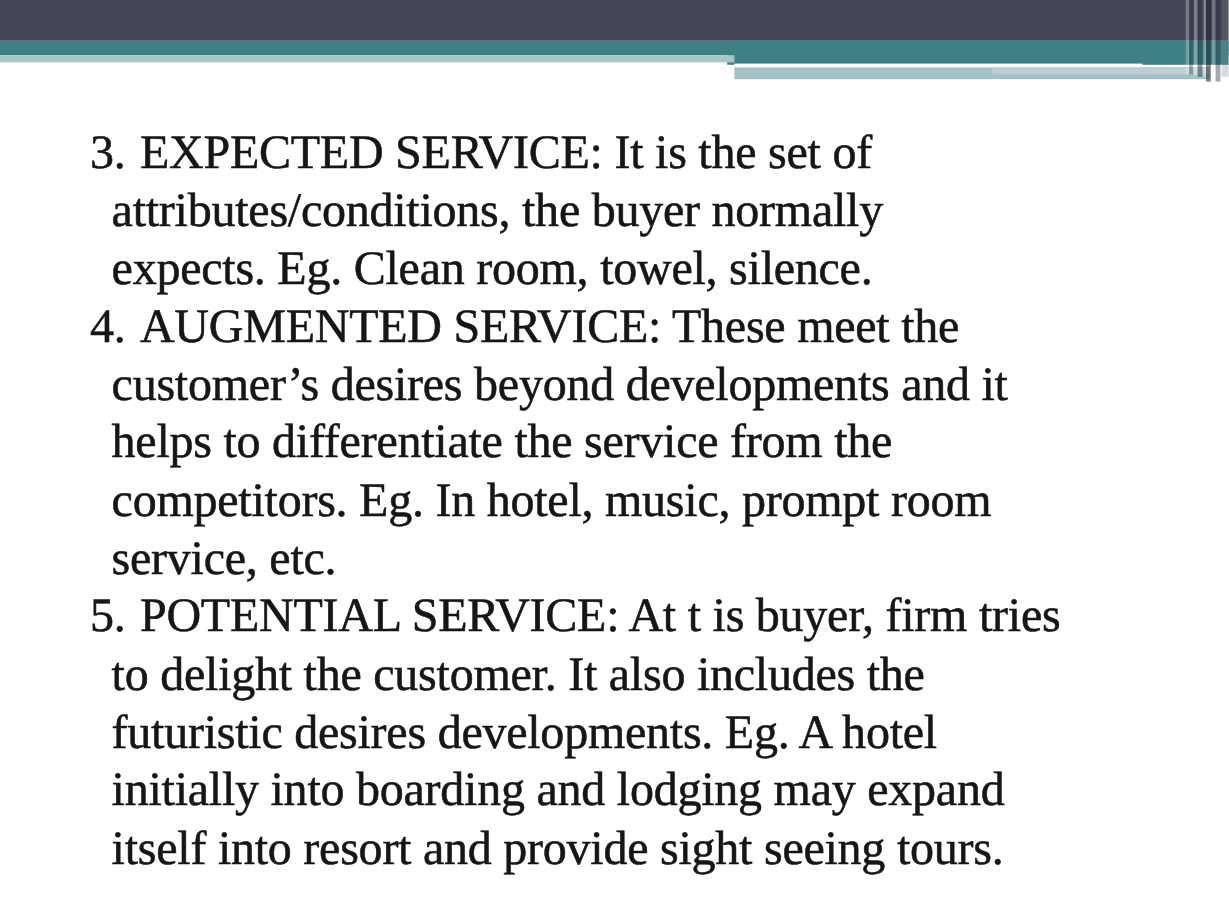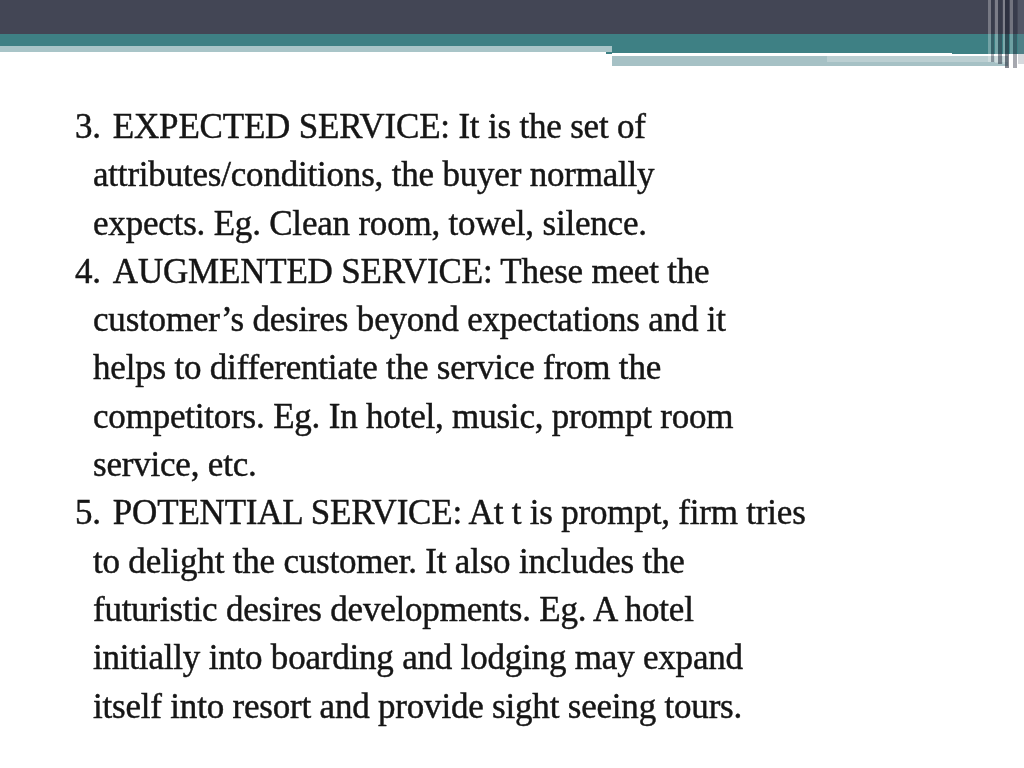--- a/index.html
+++ b/index.html
@@ -37,21 +37,21 @@
   .s9 { left: 1018px; width: 6px; height: 64px; background: rgba(120,128,144,0.30); }
 
   
   .content {
     position: absolute;
     left: 0;
     top: 103px;
     width: 1024px;
     font-family: "Liberation Serif", "DejaVu Serif", serif;
     font-weight: 400;
-    font-size: 35px;
+    font-size: 40px;
     line-height: 48.3px;
     letter-spacing: -0.2px;
     color: #161616;
     -webkit-text-stroke: 0.45px #161616;
   }
   .line { white-space: nowrap; }
   .line.first { padding-left: 75px; }
   .line.cont  { padding-left: 93px; }
   .num { display: inline-block; margin-right: 12px; }
 </style>
@@ -82,28 +82,28 @@
   <div class="content" style="color: rgb(22, 22, 22);">
 
     <div>
       <div class="line first"><span class="num">3.</span><span>EXPECTED SERVICE: It is the set of</span></div>
       <div class="line cont">attributes/conditions, the buyer normally</div>
       <div class="line cont">expects. Eg. Clean room, towel, silence.</div>
     </div>
 
     <div>
       <div class="line first"><span class="num">4.</span><span>AUGMENTED SERVICE: These meet the</span></div>
-      <div class="line cont">customer’s desires beyond expectations and it</div>
+      <div class="line cont">customer’s desires beyond developments and it</div>
       <div class="line cont">helps to differentiate the service from the</div>
       <div class="line cont">competitors. Eg. In hotel, music, prompt room</div>
       <div class="line cont">service, etc.</div>
     </div>
 
     <div>
-      <div class="line first"><span class="num">5.</span><span>POTENTIAL SERVICE: At t is prompt, firm tries</span></div>
+      <div class="line first"><span class="num">5.</span><span>POTENTIAL SERVICE: At t is buyer, firm tries</span></div>
       <div class="line cont">to delight the customer. It also includes the</div>
       <div class="line cont">futuristic desires developments. Eg. A hotel</div>
       <div class="line cont">initially into boarding and lodging may expand</div>
       <div class="line cont">itself into resort and provide sight seeing tours.</div>
     </div>
 
   </div>
 </div>
 
 </body></html>

